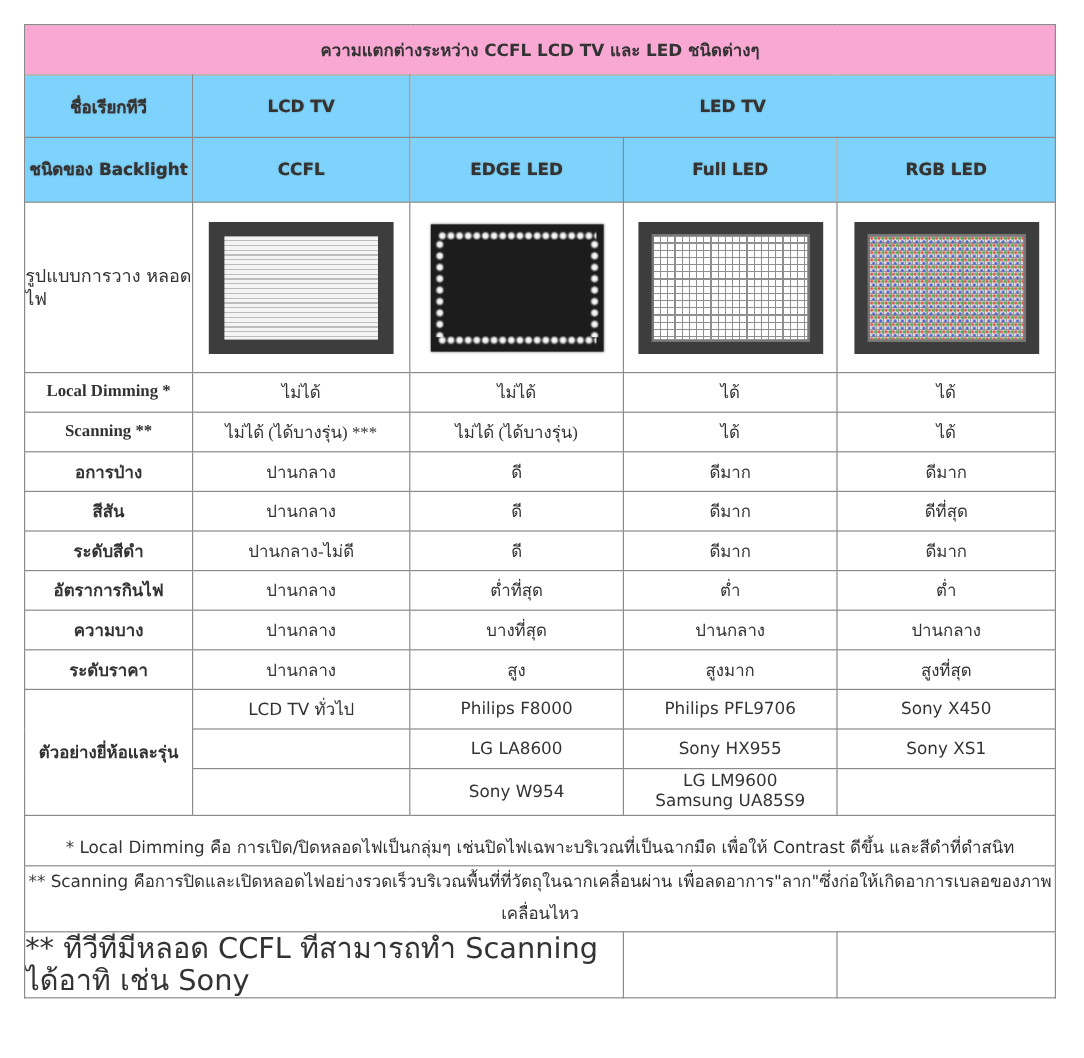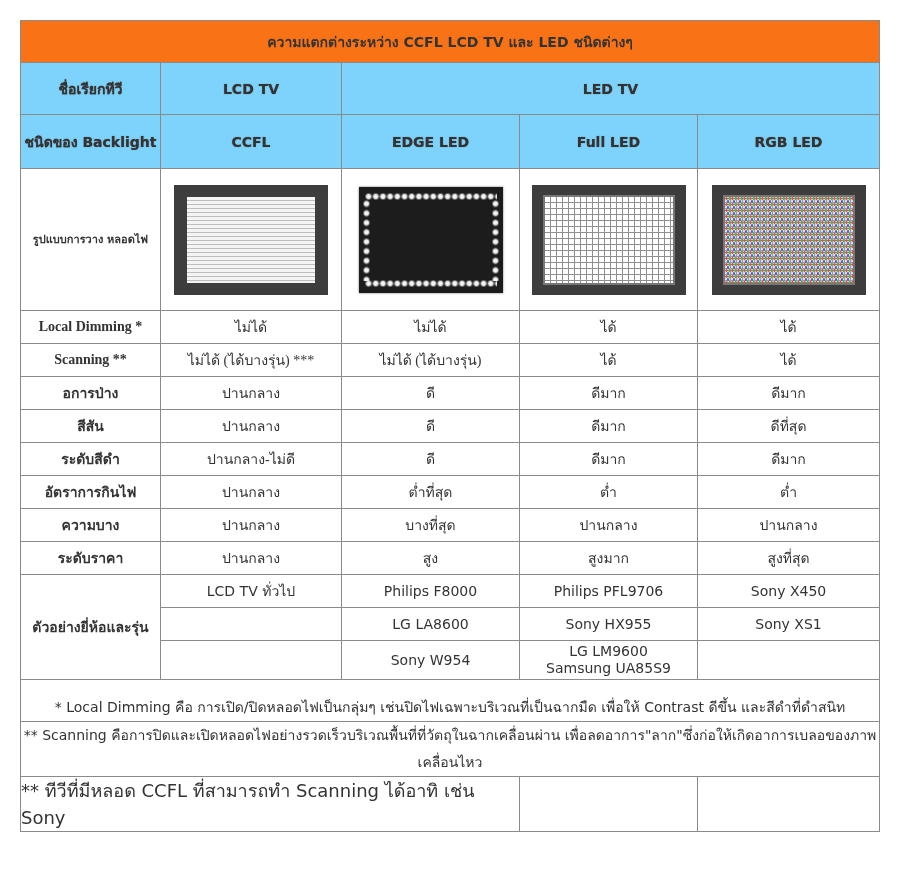--- a/index.html
+++ b/index.html
@@ -3,33 +3,33 @@
 <meta charset="utf-8">
 <style>
   html, body { margin: 0; padding: 0; background: #ffffff; }
   body { width: 903px; height: 882px; position: relative; font-family: "DejaVu Sans", sans-serif; }
   table.cmp {
     position: absolute; left: 20px; top: 20px; width: 859px;
     border-collapse: collapse; table-layout: fixed;
     border: 1px solid #2a2a2a;
   }
   table.cmp td { border: 1px solid #8a8a8a; padding: 0; text-align: center; vertical-align: middle; color: #333333; font-size: 14px; overflow: hidden; }
-  .title-row td { background: #f97316; height: 41px; font-weight: bold; font-size: 19px; color: #3c3c3c; letter-spacing: 0; border-color: #17365d #17365d #8a8a8a #17365d; }
+  .title-row td { background: #f9a8d4; height: 41px; font-weight: bold; font-size: 19px; color: #3c3c3c; letter-spacing: 0; border-color: #17365d #17365d #8a8a8a #17365d; }
   .hdr td { background: #7dd3fc; color: #404040; font-weight: bold; font-size: 20px; text-shadow: 0 0 1px #555; }
   .hdr1 td { height: 51px; }
   .hdr2 td { height: 53px; line-height: 24px; margin-top: 44px; }
   .img-row td { height: 141px; }
   .label { font-weight: bold; color: #222; font-size: 14px; }
-  .label.left { text-align: center; font-weight: bold; font-size: 11px; line-height: 19px; }
+  .label.left { text-align: left; font-weight: normal; font-size: 15px; line-height: 19px; }
   .data-row td { height: 32px; font-family: Liberation Serif, serif; }
   .ex-row td { height: 32px; }
   .ex-row.tall td { height: 38px; line-height: 17px; }
   .note td { text-align: left; font-size: 18px; color: #333; line-height: 27px; padding: 0 0 0 1px; }
   .note.first td { padding-top: 14px; }
-  .note3 td.txt { text-align: left; font-size: 18px; line-height: 27px; height: 54px; vertical-align: top; }
+  .note3 td.txt { text-align: left; font-size: 24px; line-height: 27px; height: 54px; vertical-align: top; }
 
   .panel { margin: 0 auto; width: 154px; height: 110px; background: #3d3d3d; position: relative; }
   .panel .inner { position: absolute; left: 13px; top: 12px; right: 13px; bottom: 12px; }
   .ccfl .inner {
     background: repeating-linear-gradient(to bottom, #f4f4f4 0px, #f4f4f4 3px, #bdbdbd 3px, #bdbdbd 4px);
   }
   .edge { background: #1c1c1c; width: 144px; height: 106px; box-shadow: 0 0 2px #777; }
   .edge .dots-h { position: absolute; left: 6px; right: 6px; height: 7px; background: radial-gradient(circle, #ffffff 0px, #e8e8e8 2px, rgba(255,255,255,0.35) 3px, transparent 4px) 0 0/7.2px 7px repeat-x; }
   .edge .dots-v { position: absolute; top: 12px; bottom: 12px; width: 7px; background: radial-gradient(circle, #ffffff 0px, #e8e8e8 2px, rgba(255,255,255,0.35) 3px, transparent 4px) 0 0/7px 9.5px repeat-y; }
   .full .inner {

